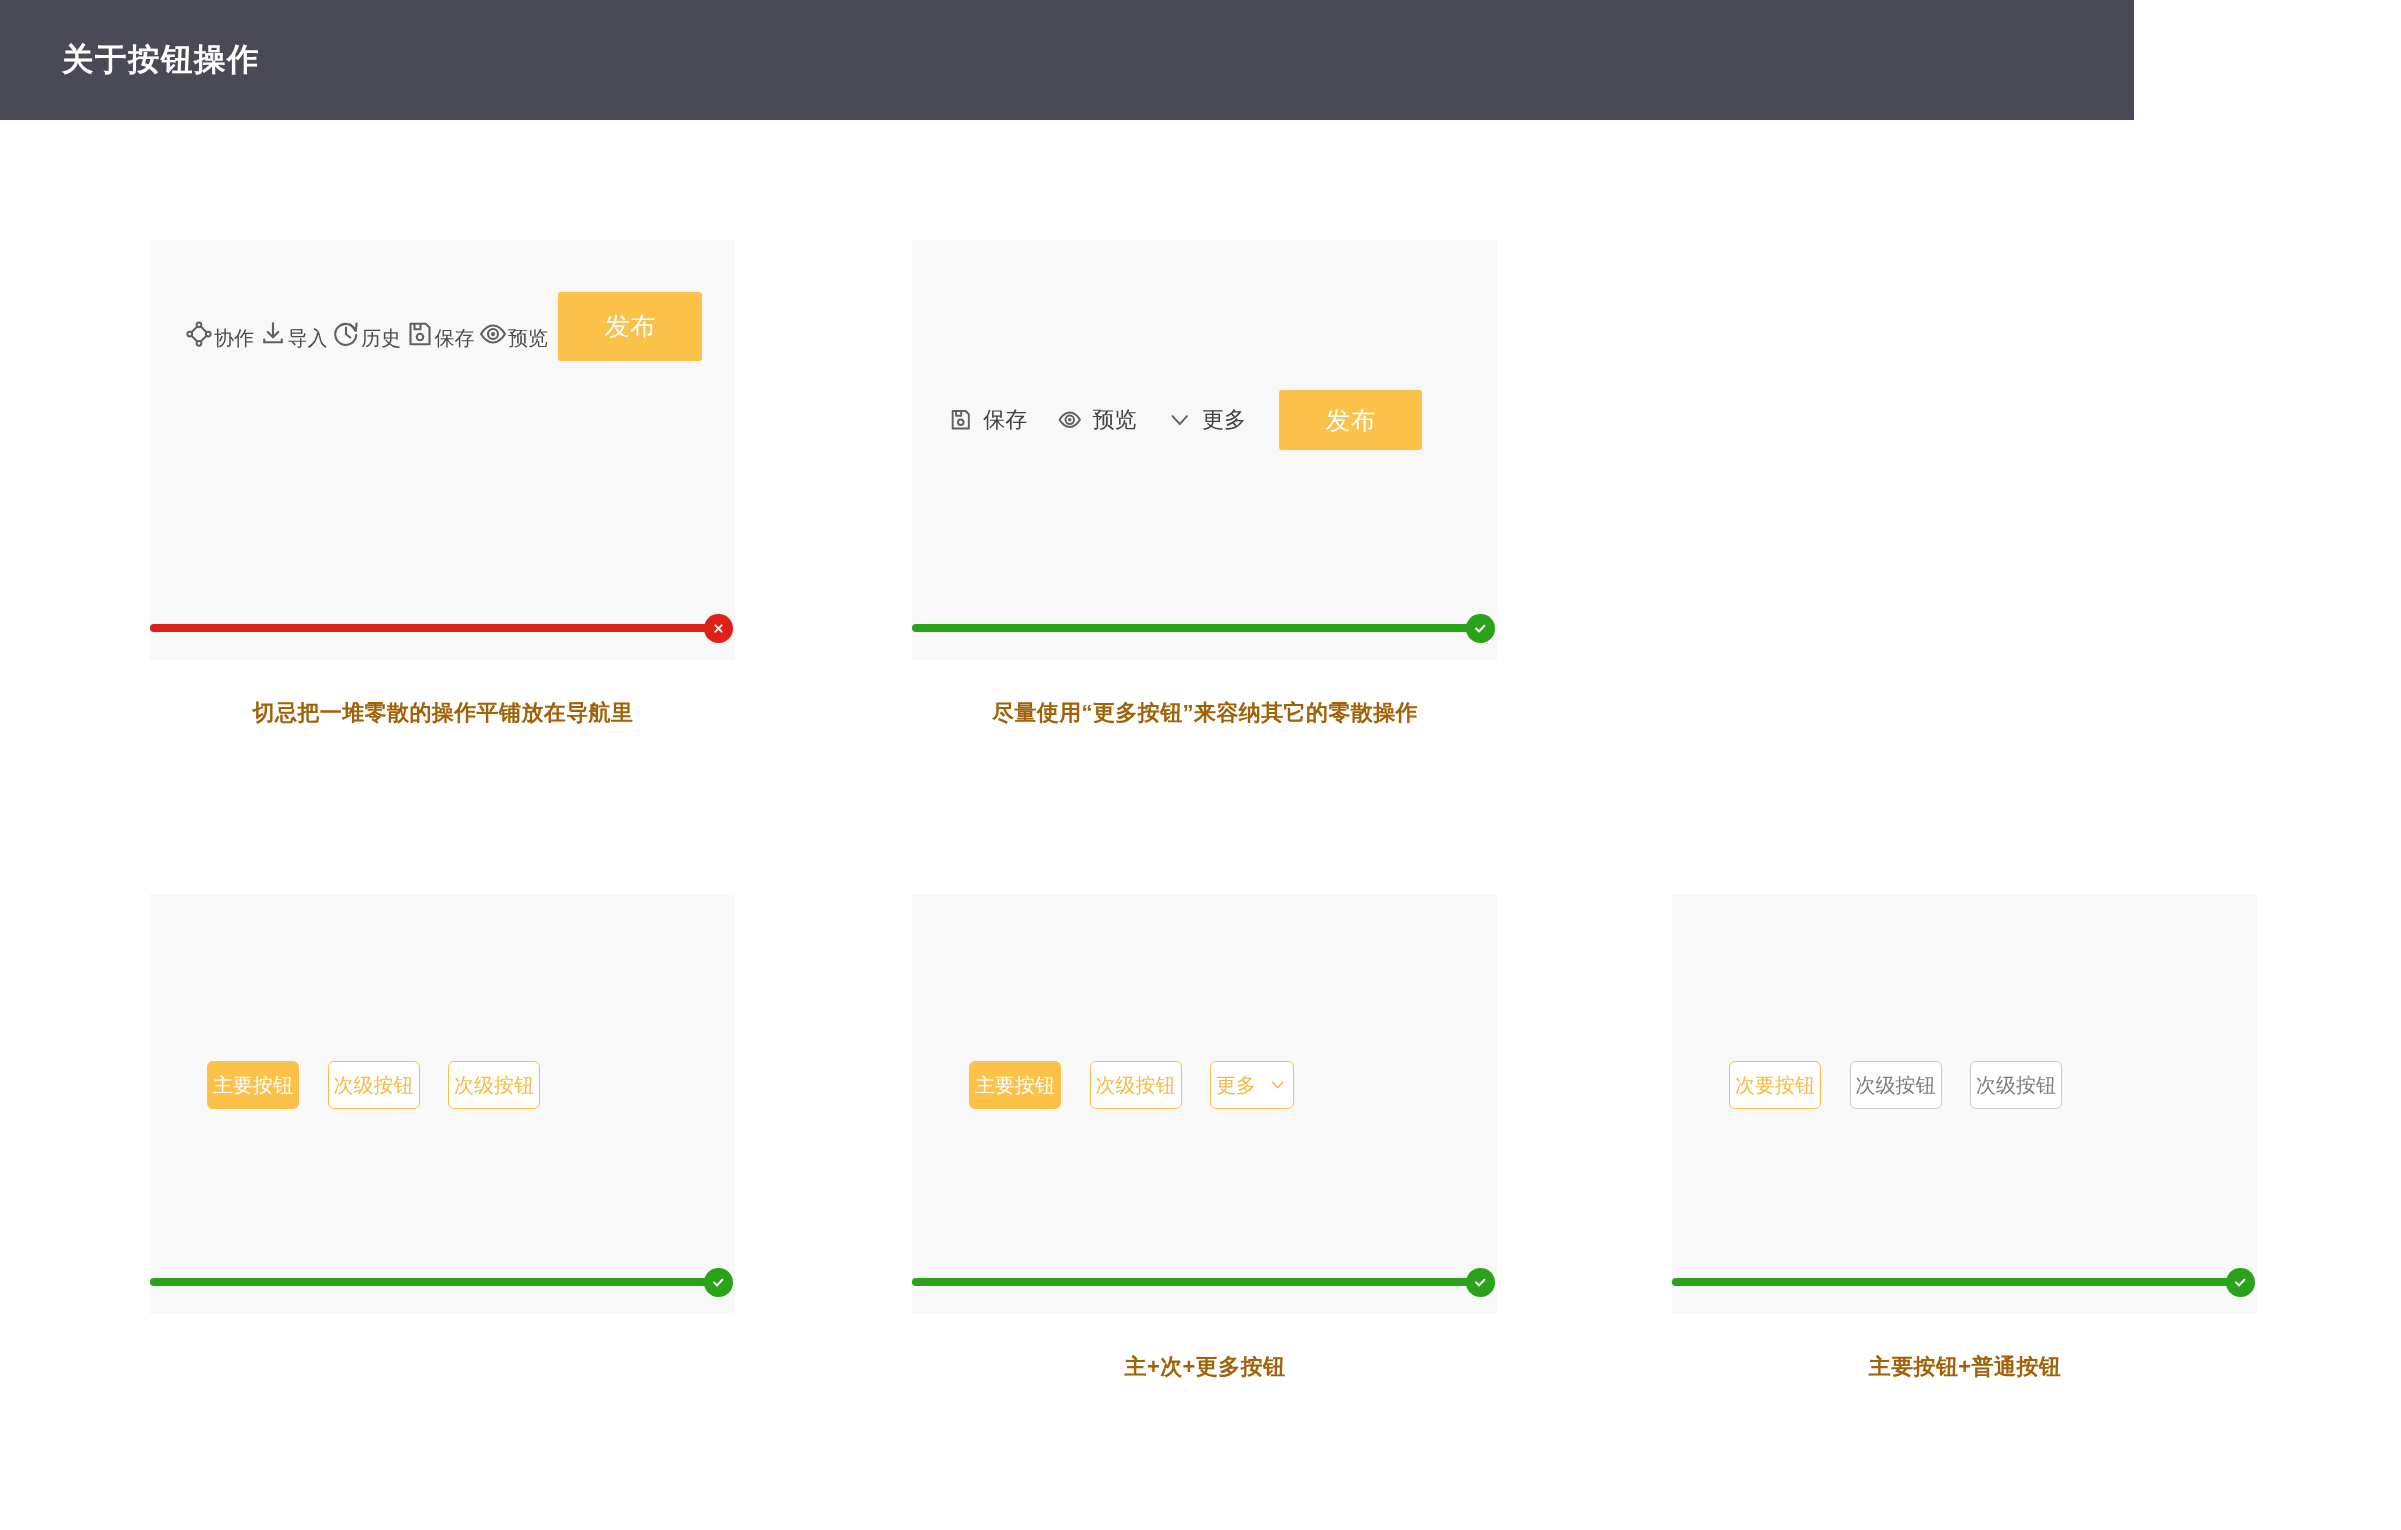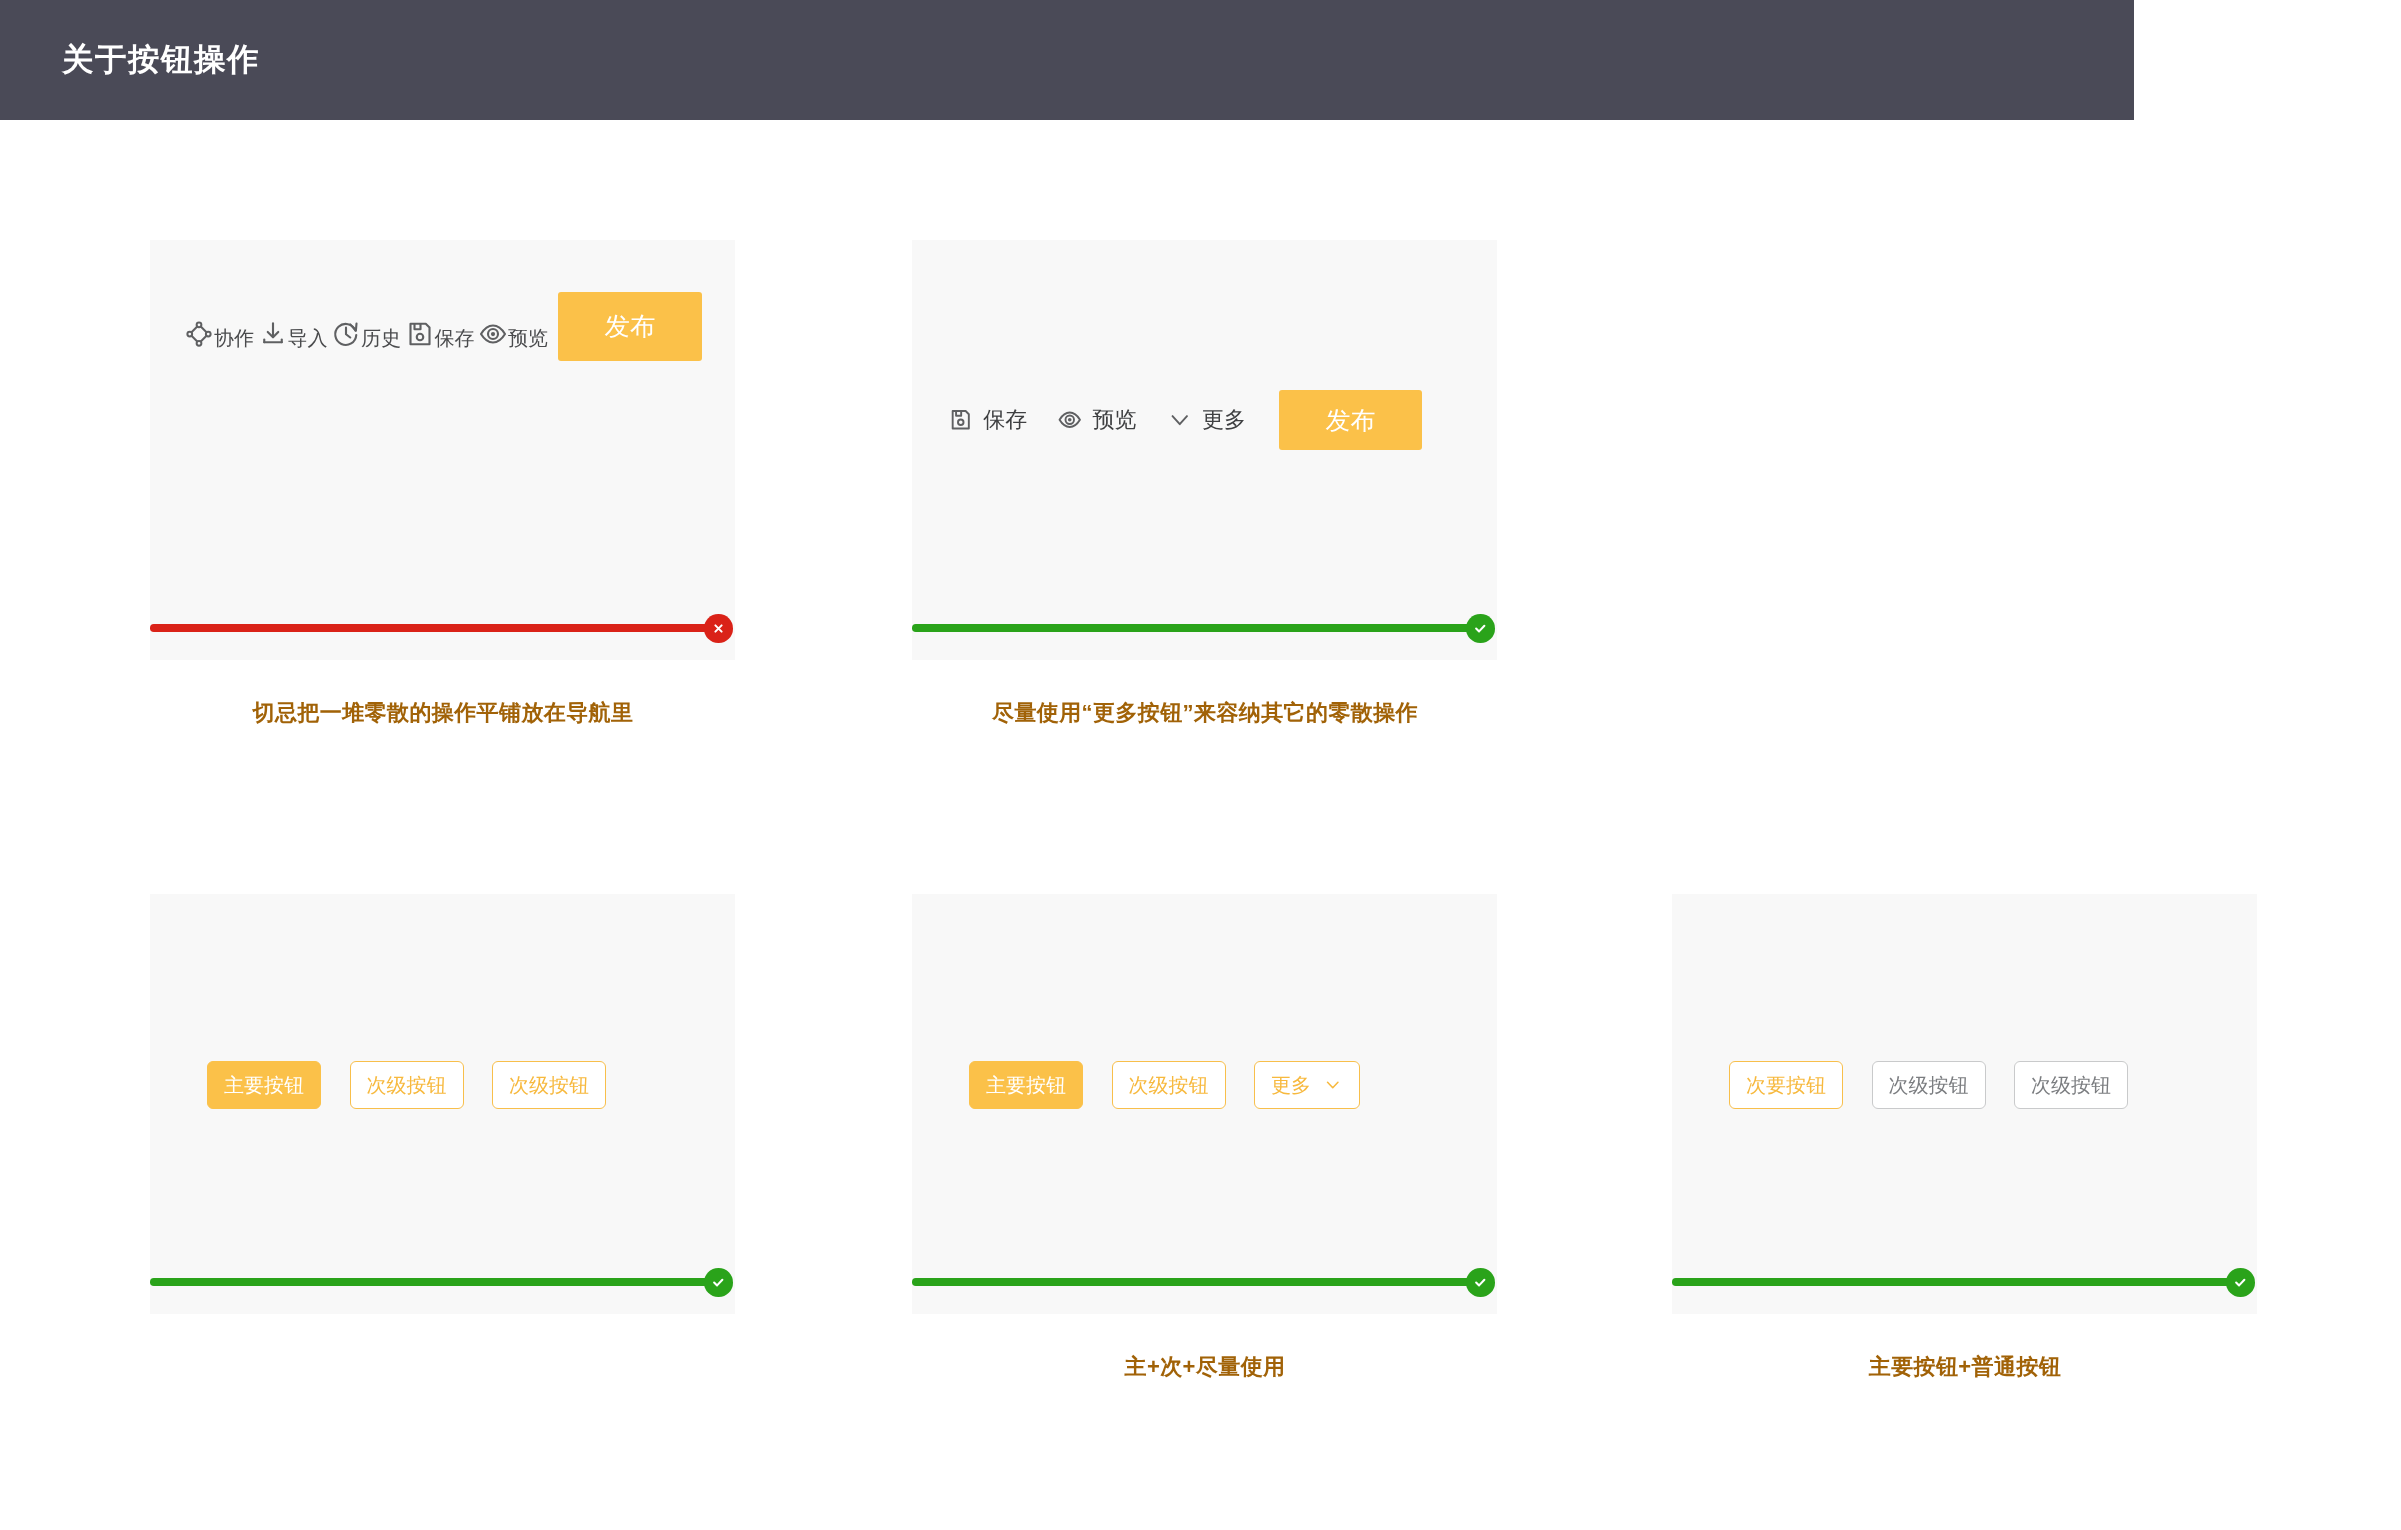--- a/index.html
+++ b/index.html
@@ -165,21 +165,21 @@
     font-size: 25px;
   }
 
   .btn-row {
     display: flex;
     align-items: center;
     gap: 28.5px;
   }
   .btn-demo {
     height: 48px;
-    padding: 0 16px;
+    padding: 0 5px;
     font-size: 20px;
     border-radius: 6px;
     border: 1.5px solid transparent;
     background: transparent;
   }
   .btn-primary {
     background: #fbc149;
     color: #ffffff;
     border-color: #fbc149;
   }
@@ -382,21 +382,21 @@
       </div>
 
       <div class="rule good" style="width:569px; top:384px;"></div>
       <div class="badge good" style="left:554px; top:374px;">
         <svg width="16.5" height="16.5" viewBox="0 0 24 24" fill="none" stroke="#ffffff" stroke-width="3" stroke-linecap="round" stroke-linejoin="round">
           <path d="M6 12.4 L10.3 16.6 L18 8.4"></path>
         </svg>
       </div>
     </div>
 
-    <div class="caption" style="left:-47px; top:458px; width:680px; text-align:center;">主+次+尽量使用</div>
+    <div class="caption" style="left:-47px; top:458px; width:680px; text-align:center;">主+次+更多按钮</div>
   </div>
 
   <div class="cell" style="left:1672px; top:774px;">
     <div class="card">
 
       <div class="card-body" style="top:167px; left:57px;">
         <div class="btn-row">
           <button class="btn btn-demo btn-secondary">次要按钮</button>
           <button class="btn btn-demo btn-plain">次级按钮</button>
           <button class="btn btn-demo btn-plain">次级按钮</button>

